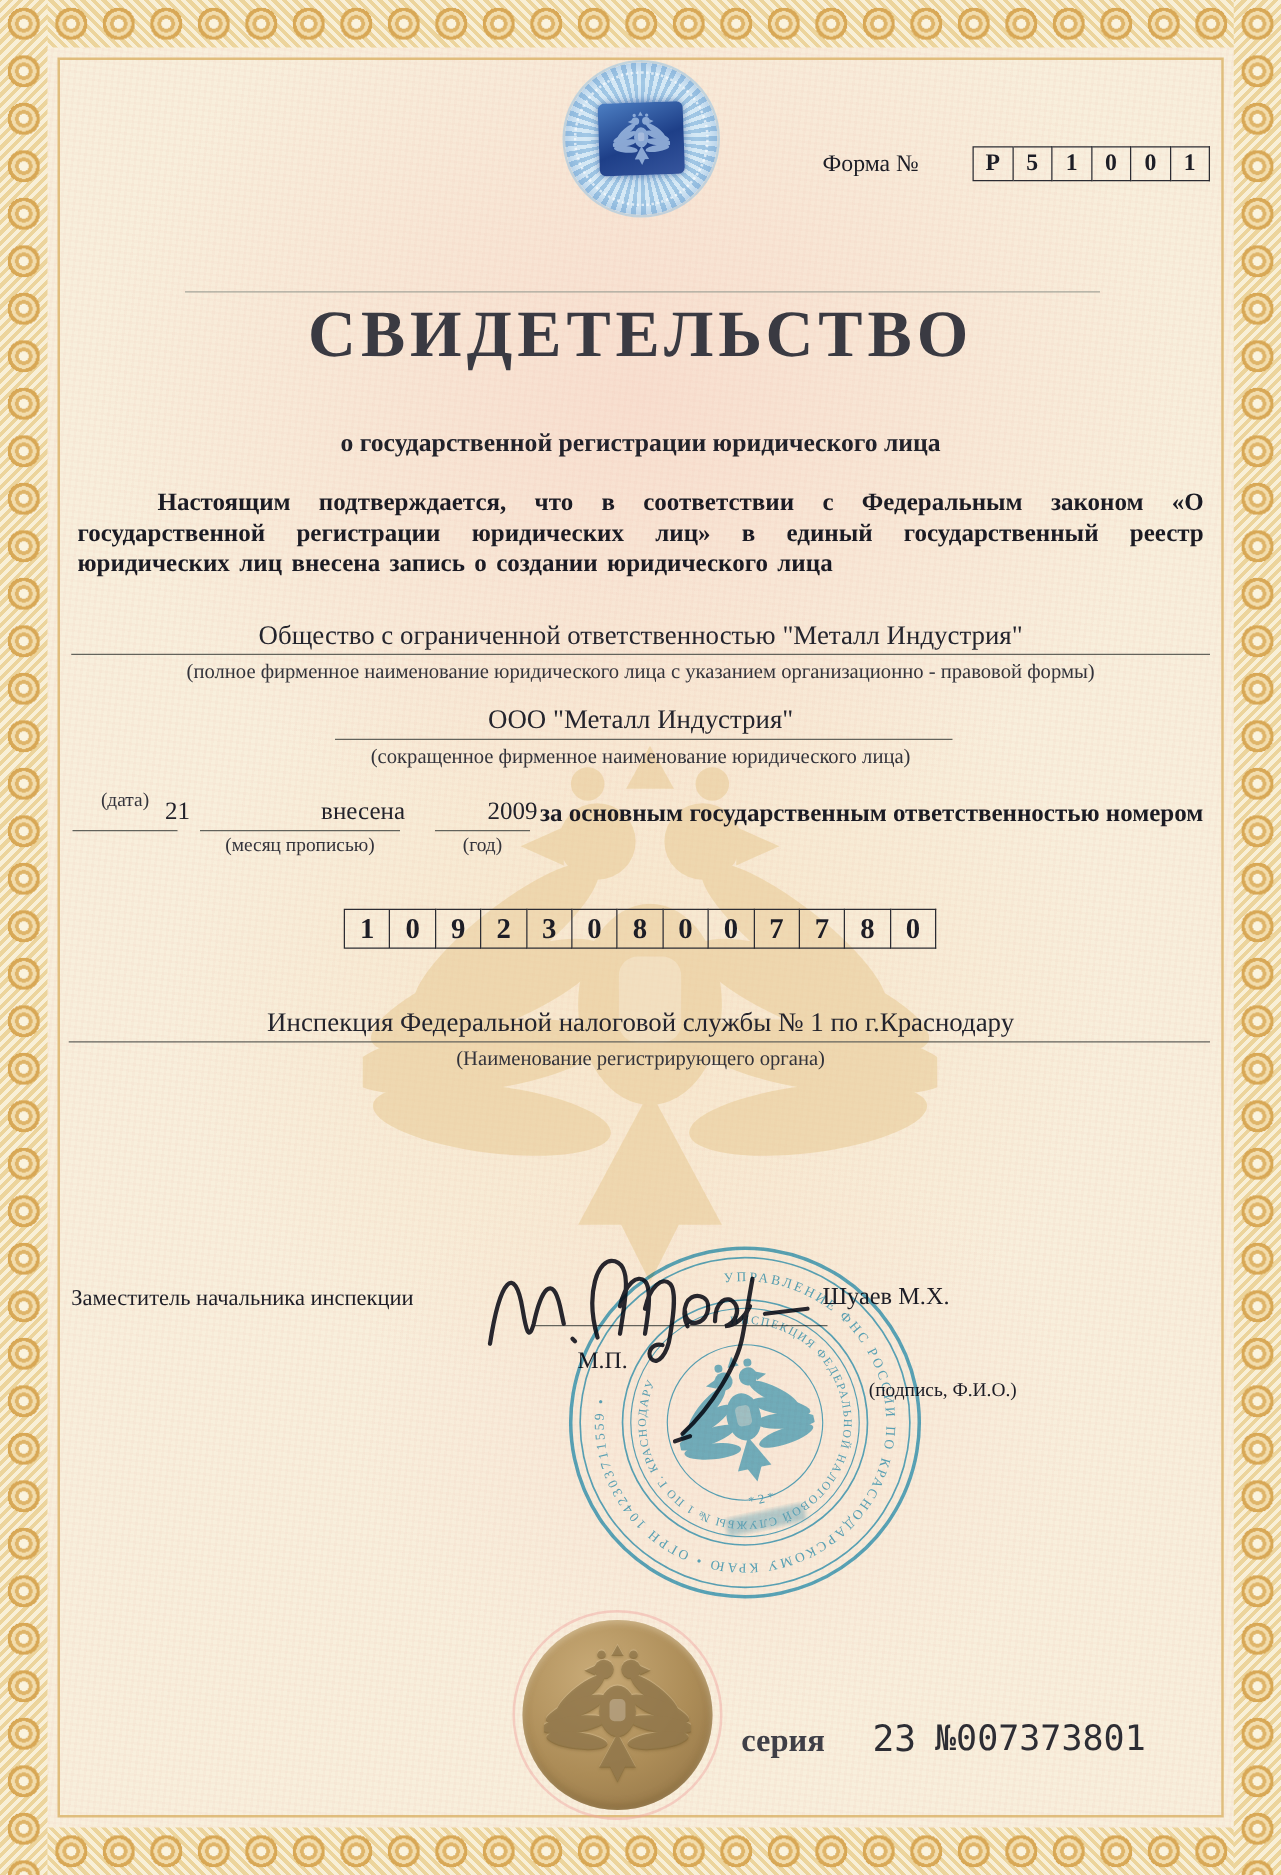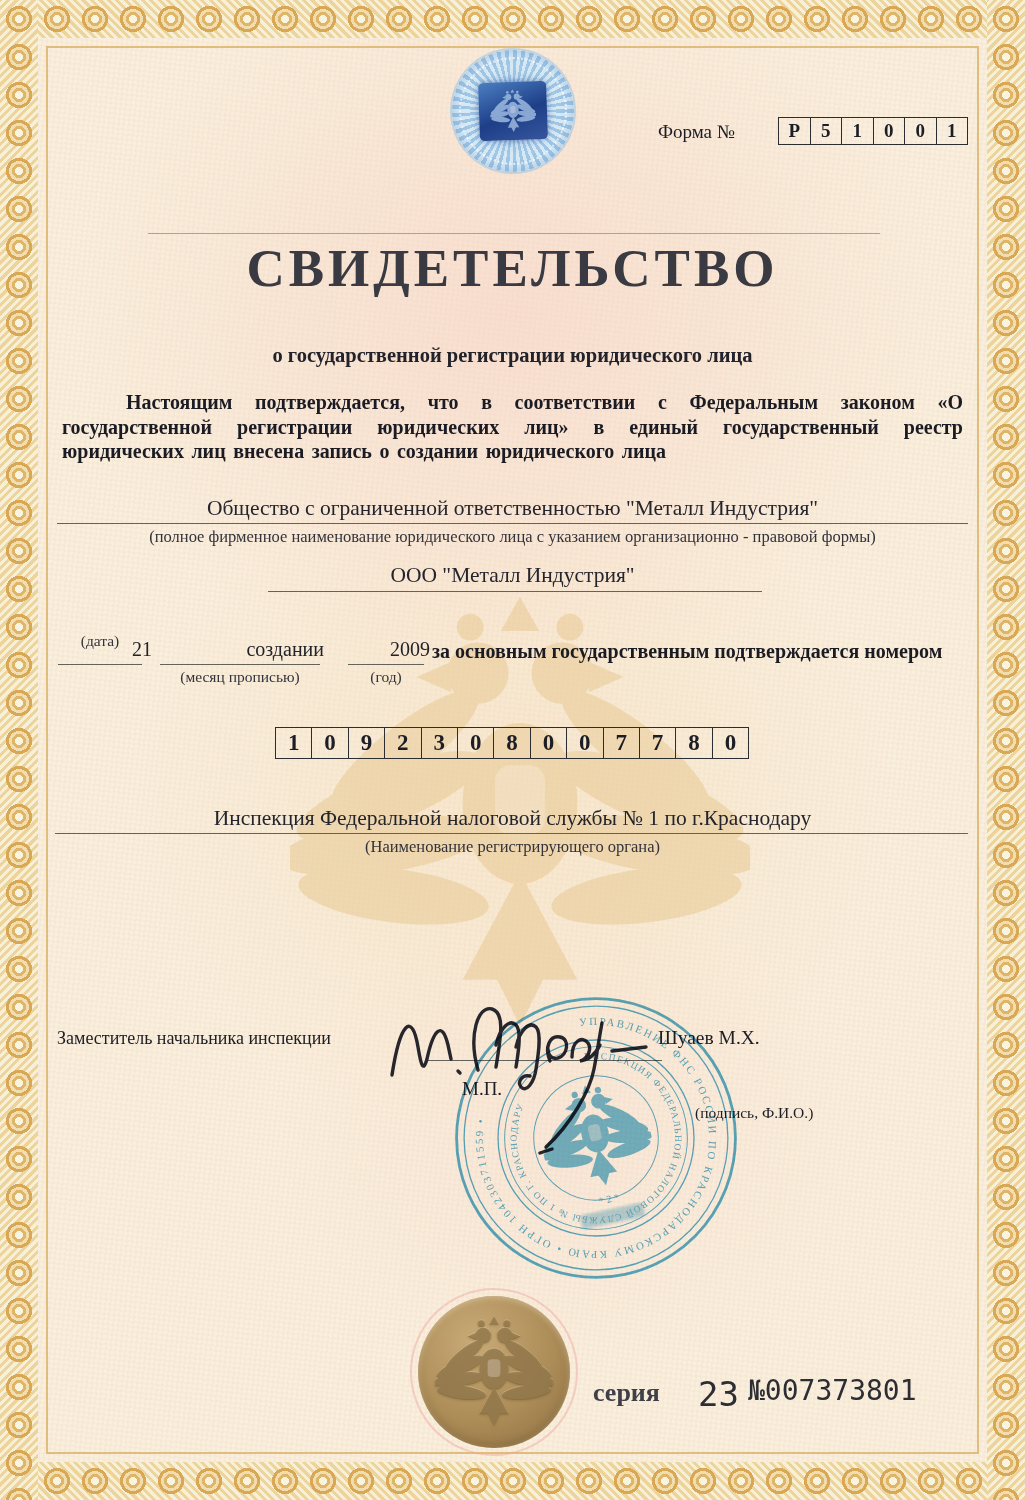--- a/index.html
+++ b/index.html
@@ -83,21 +83,21 @@
 
   .gold-seal{left:418px;top:1296px;width:152px;height:152px;border-radius:50%;z-index:8;
     background:radial-gradient(circle at 38% 30%, #c9ab78, #ac8c57 55%, #97794a 85%);
     box-shadow:inset 0 2px 6px rgba(255,240,210,.45), inset 0 -3px 8px rgba(90,65,25,.35);
     display:flex;align-items:center;justify-content:center;}
   .gold-seal::before{content:"";position:absolute;inset:-8px;border-radius:50%;
     border:2px solid rgba(240,165,160,.45);}
 
   .series-label{left:593px;top:1378px;font-size:26px;font-weight:bold;color:#3f3f47;z-index:9;}
   .series-mono{font-family:"DejaVu Sans Mono","Liberation Mono",monospace;color:#2d2d34;z-index:9;}
-  .series-region{left:698px;top:1374px;font-size:34px;}
+  .series-region{left:698px;top:1374px;font-size:29px;}
   .series-number{left:748px;top:1374px;font-size:28px;}
 
   .watermark{left:290px;top:565px;z-index:1;color:#e7c78e;opacity:.5;}
   svg text{font-family:"Liberation Serif","DejaVu Serif",serif;}
 </style>
 </head>
 <body>
 
 <svg width="0" height="0" style="position:absolute">
   <defs>
@@ -165,34 +165,35 @@
   <div class="abs ctr title">СВИДЕТЕЛЬСТВО</div>
 
   <div class="abs paragraph">Настоящим подтверждается, что в соответствии с Федеральным законом «О государственной регистрации юридических лиц» в единый государственный реестр юридических лиц внесена запись о создании юридического лица</div>
 
   <div class="abs ctr name-line" style="top:496px;">Общество с ограниченной ответственностью "Металл Индустрия"</div>
   <div class="rule" style="left:57px;width:911px;top:523px;"></div>
   <div class="abs ctr caption" style="top:527px;">(полное фирменное наименование юридического лица с указанием организационно - правовой формы)</div>
 
   <div class="abs ctr name-line" style="top:563px;">ООО "Металл Индустрия"</div>
   <div class="rule" style="left:268px;width:494px;top:591px;"></div>
+  <div class="abs ctr caption" style="top:595px;">(сокращенное фирменное наименование юридического лица)</div>
 
   <div class="dval" style="left:48px;top:638px;width:104px;">21</div>
   <div class="rule" style="left:58px;width:84px;top:664px;"></div>
   <div class="dcap" style="left:48px;top:632px;width:104px;">(дата)</div>
 
-  <div class="dval" style="left:156px;top:638px;width:168px;">создании</div>
+  <div class="dval" style="left:156px;top:638px;width:168px;">внесена</div>
   <div class="rule" style="left:160px;width:160px;top:664px;"></div>
   <div class="dcap" style="left:152px;top:668px;width:176px;">(месяц прописью)</div>
 
   <div class="dval" style="left:342px;top:638px;width:88px;">2009</div>
   <div class="rule" style="left:348px;width:76px;top:664px;"></div>
   <div class="dcap" style="left:342px;top:668px;width:88px;">(год)</div>
 
-  <div class="suffix">за основным государственным подтверждается номером</div>
+  <div class="suffix">за основным государственным ответственностью номером</div>
 
   <div class="cellrow ogrn-row">
     <div class="cell">1</div>
     <div class="cell">0</div>
     <div class="cell">9</div>
     <div class="cell">2</div>
     <div class="cell">3</div>
     <div class="cell">0</div>
     <div class="cell">8</div>
     <div class="cell">0</div>

